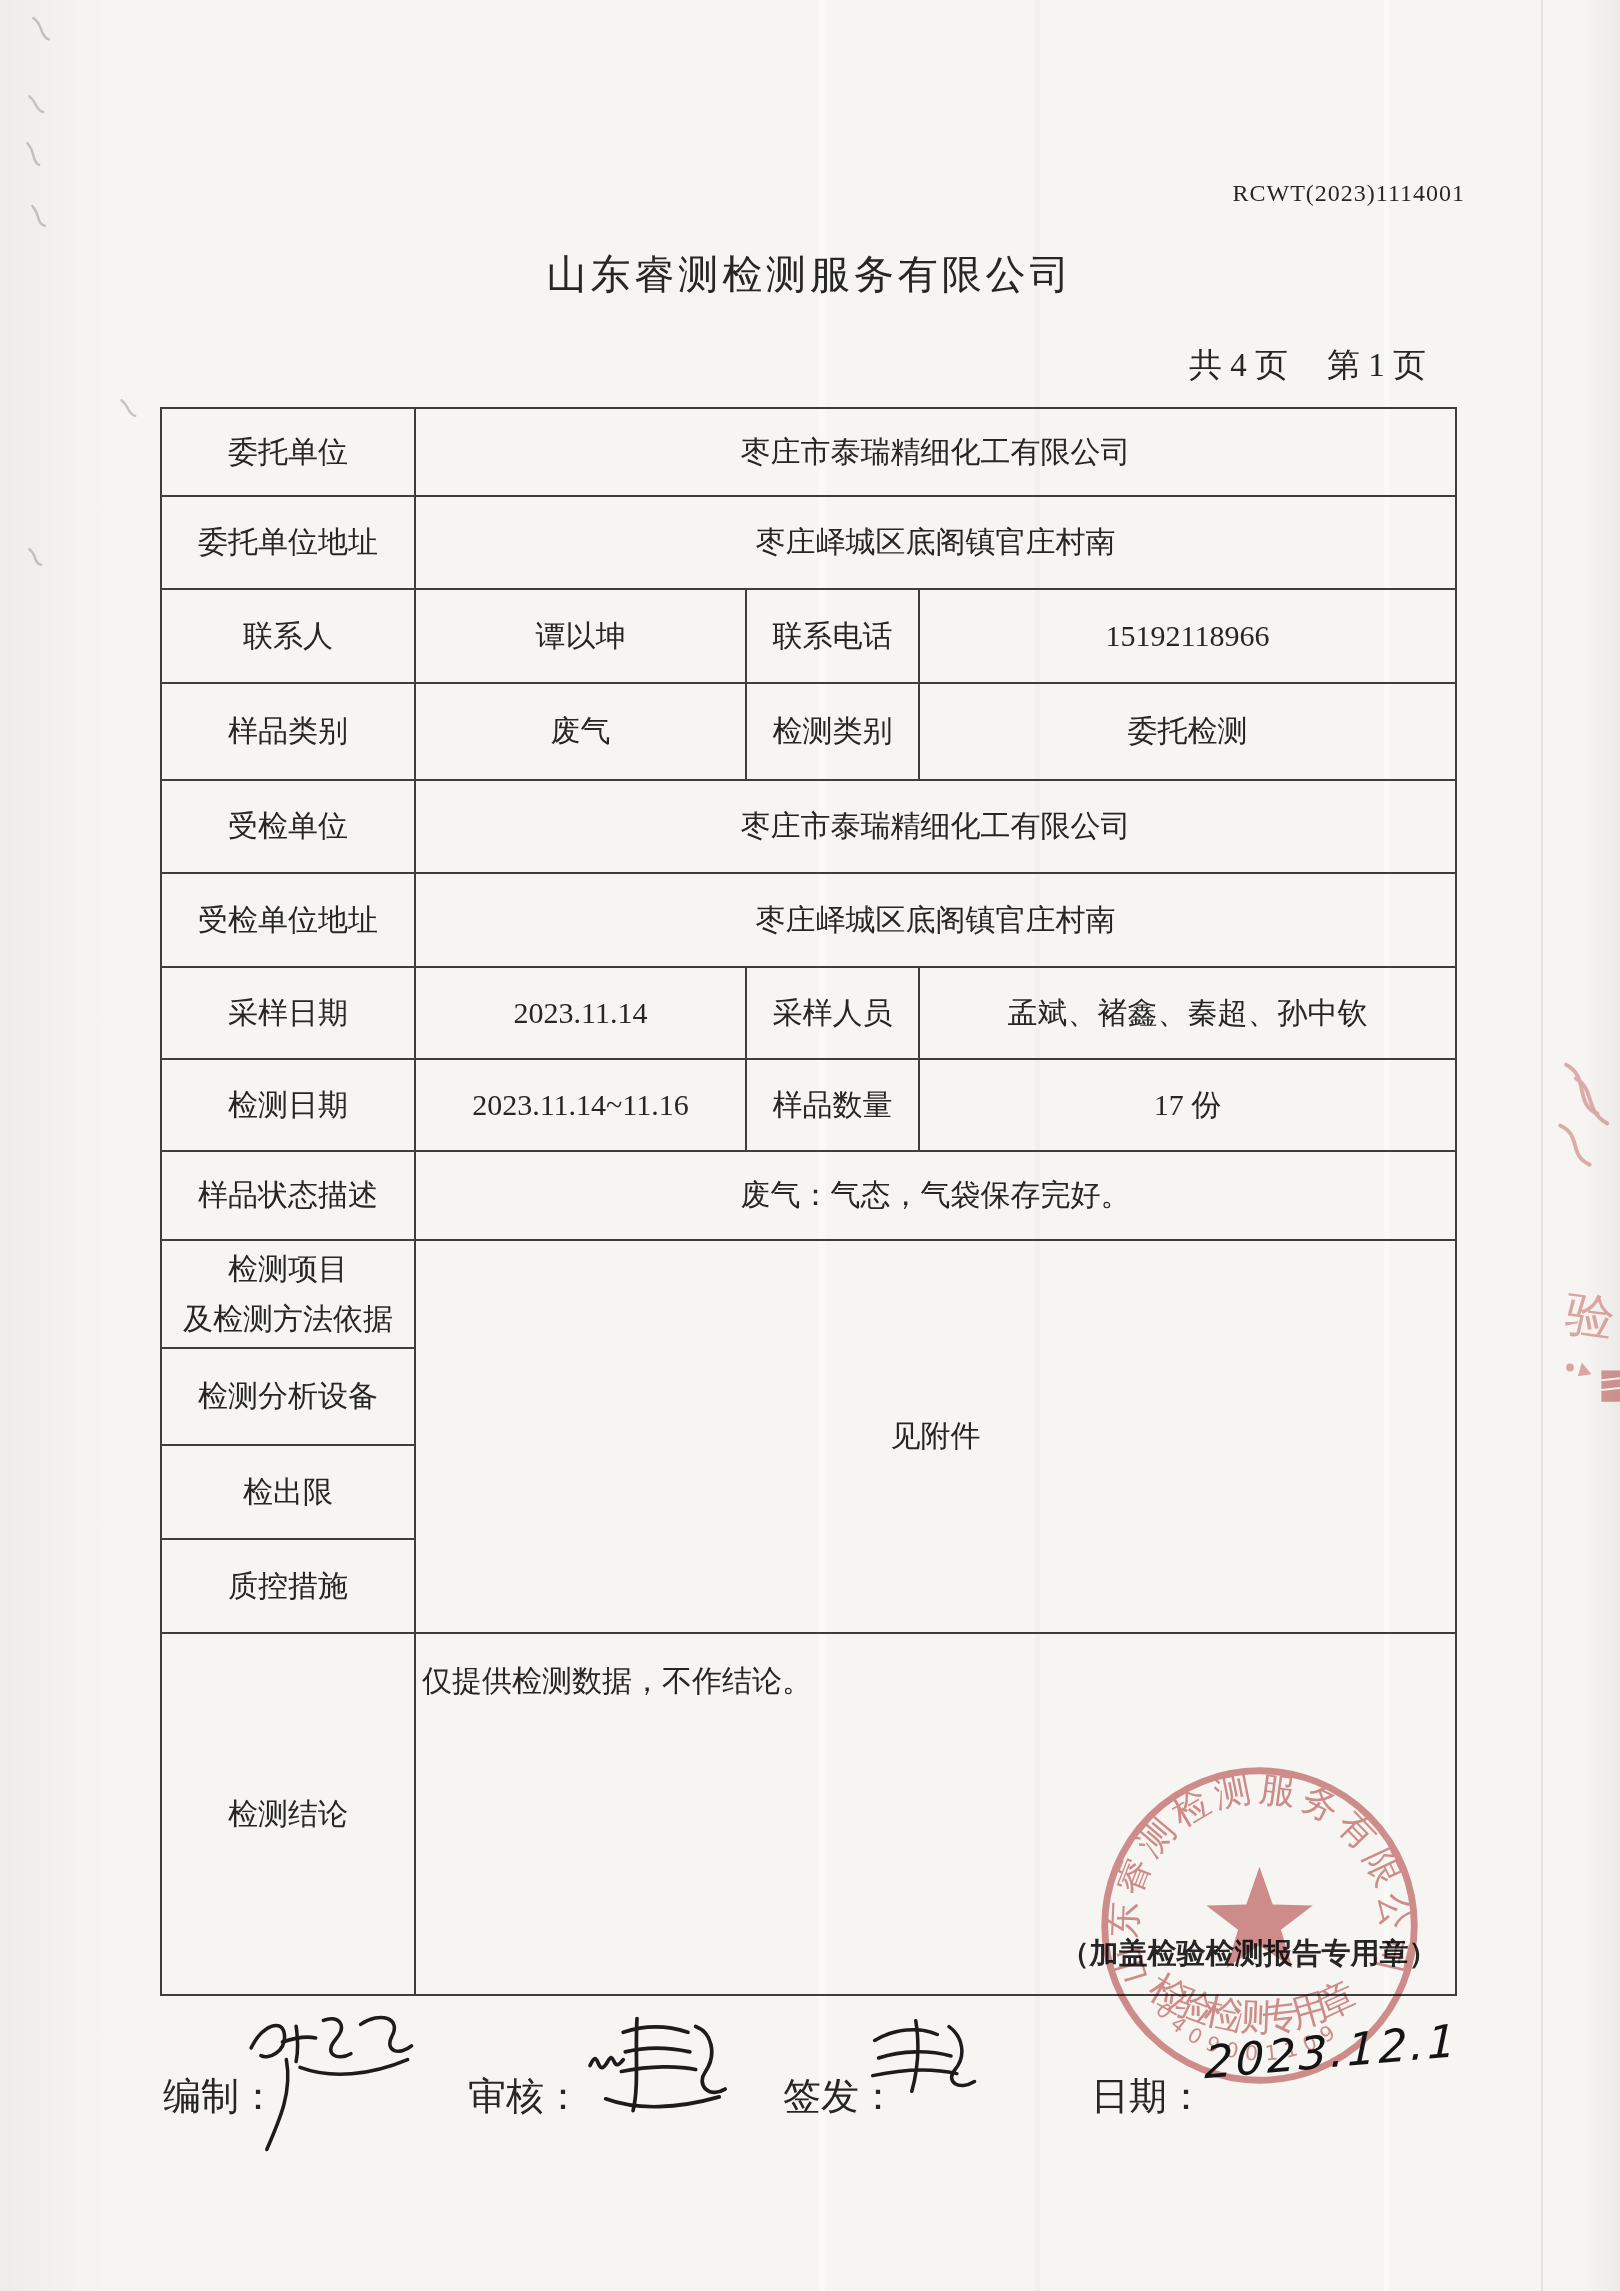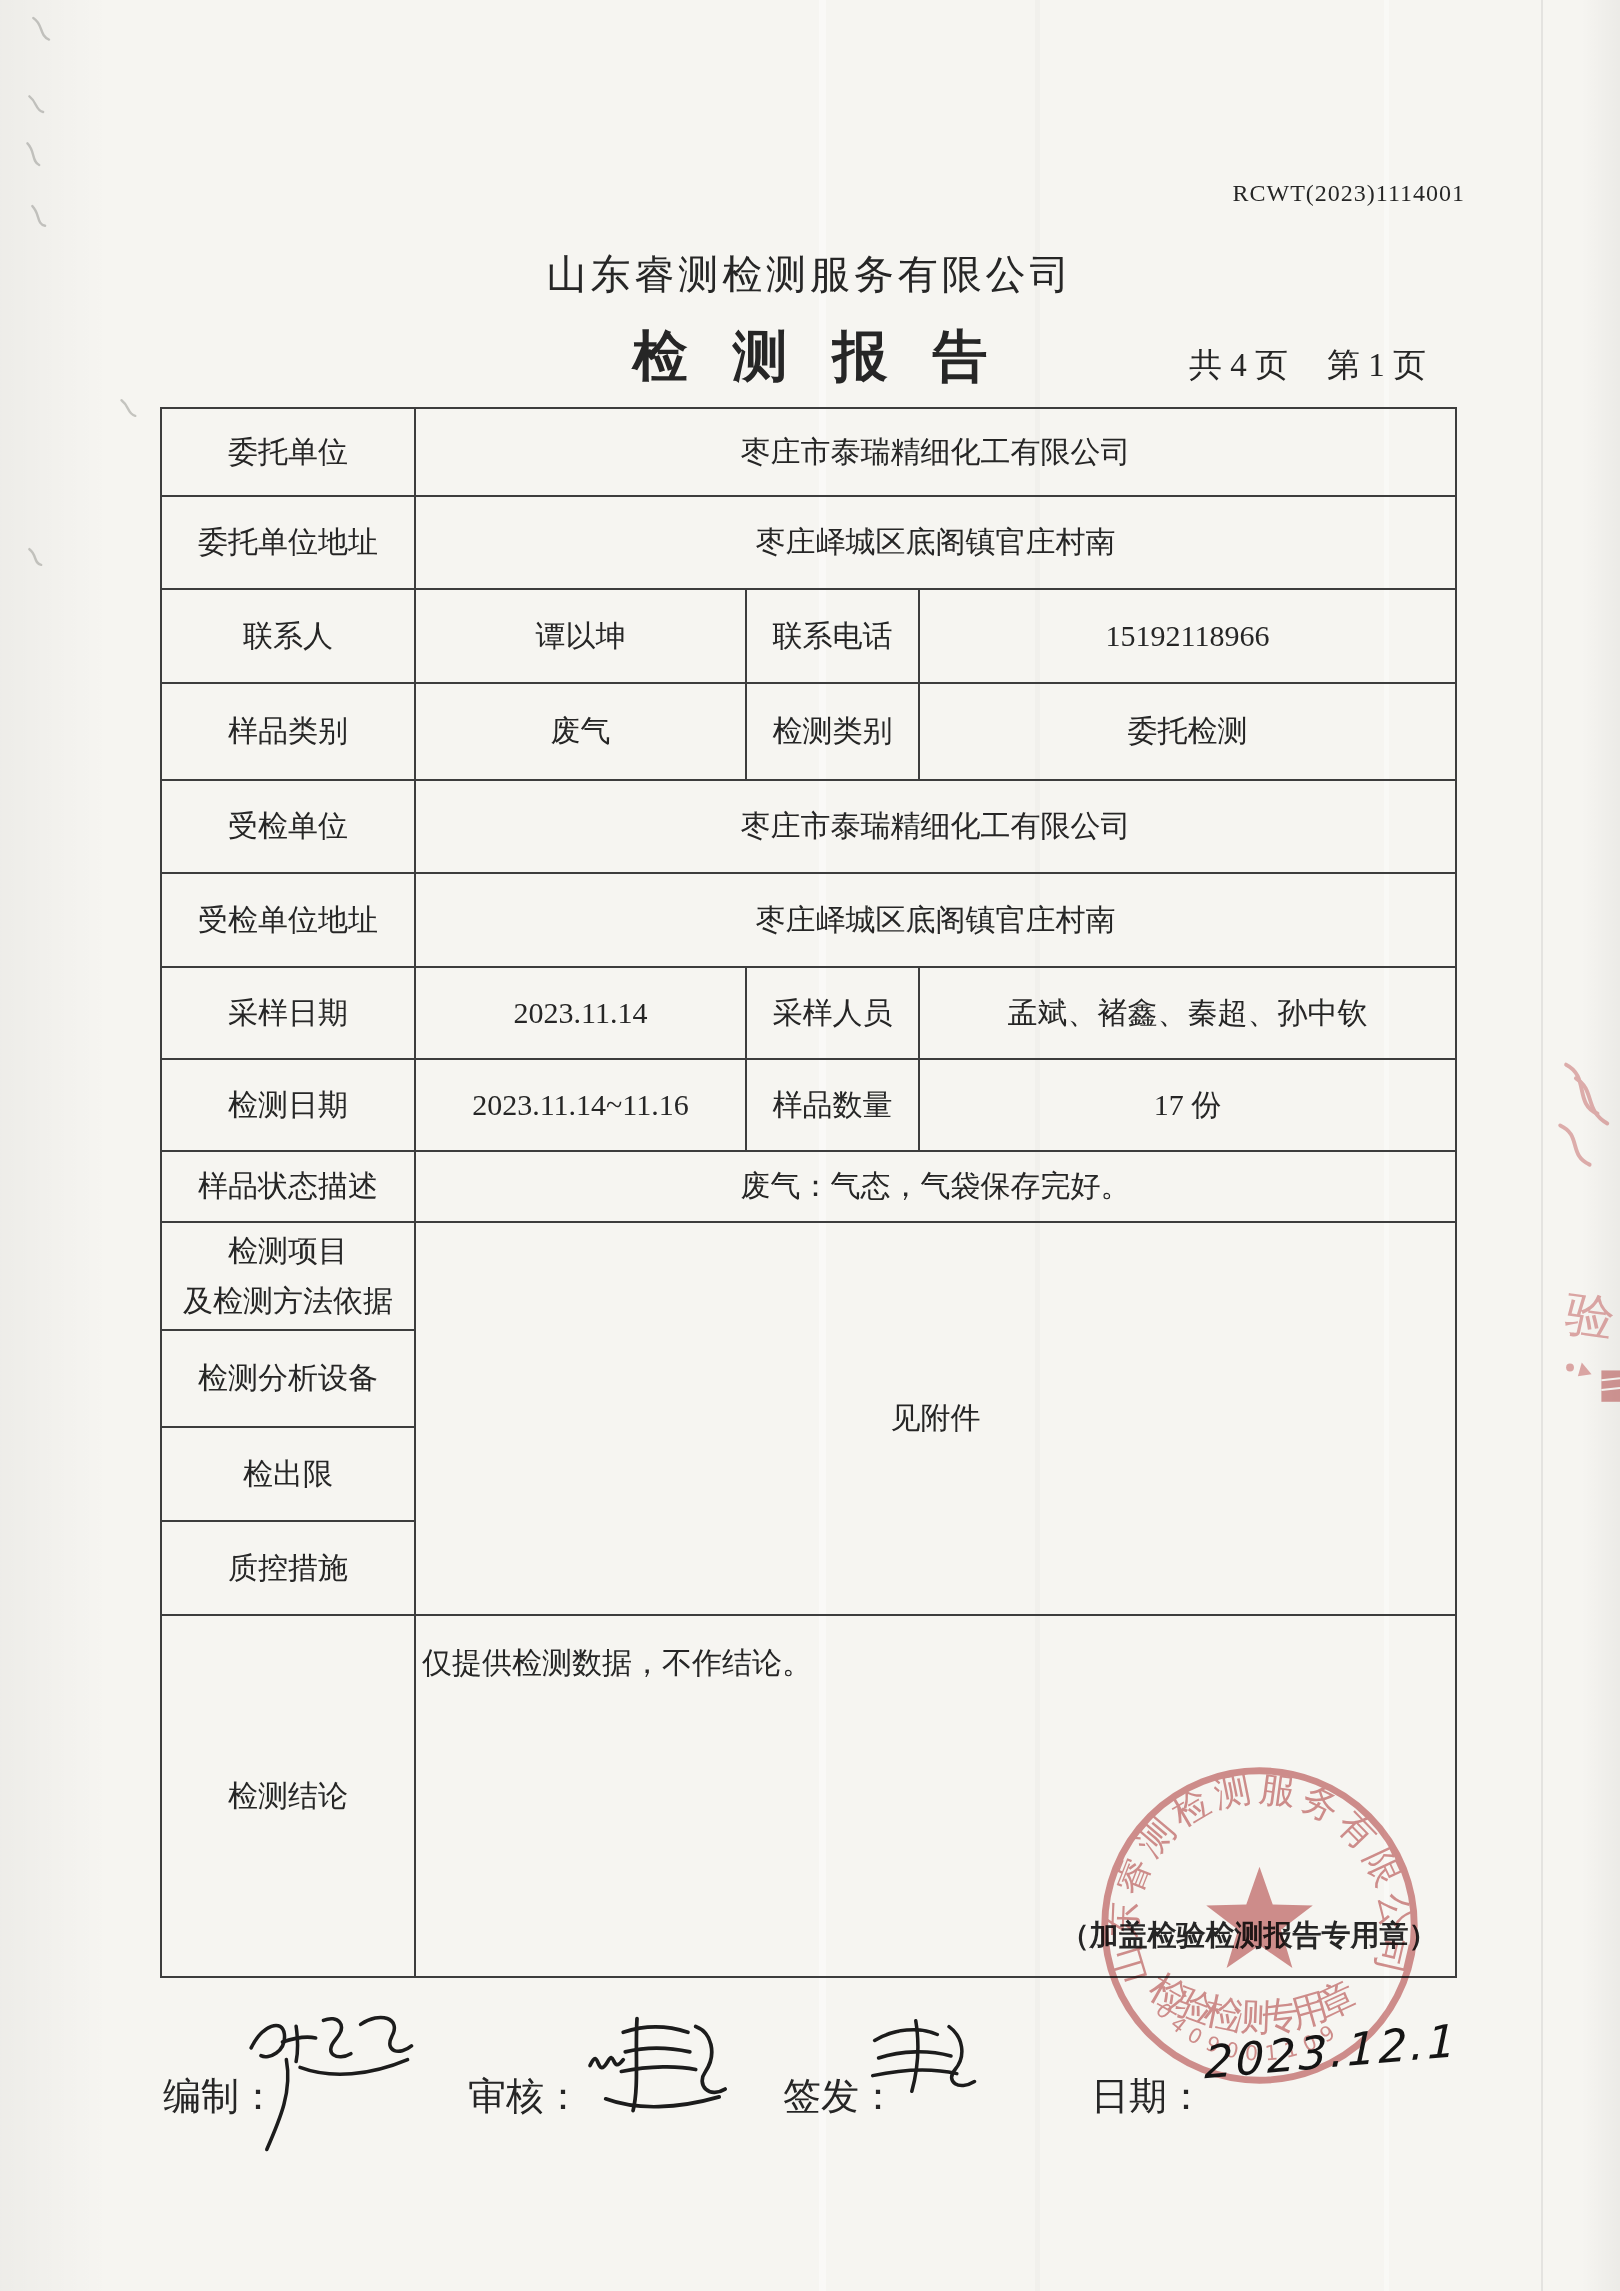--- a/index.html
+++ b/index.html
@@ -38,21 +38,21 @@
     font-size:30px;
   }
   table.report td{
     border:2px solid #3d3d3d;
     text-align:center;vertical-align:middle;
     padding:3px;overflow:hidden;
   }
   col.c1{width:254px;}col.c2{width:331px;}col.c3{width:173px;}col.c4{width:537px;}
   tr.h1{height:88px;} tr.h2{height:93px;} tr.h3{height:94px;} tr.h4{height:97px;}
   tr.h5{height:93px;} tr.h6{height:94px;} tr.h7{height:92px;} tr.h8{height:92px;}
-  tr.h9{height:71px;} tr.h10{height:100px;} tr.h11{height:97px;} tr.h12{height:94px;}
+  tr.h9{height:89px;} tr.h10{height:100px;} tr.h11{height:97px;} tr.h12{height:94px;}
   tr.h13{height:94px;} tr.h14{height:362px;}
   td.two-line div{line-height:50px;}
   td.conclusion{position:relative;vertical-align:top;text-align:left;}
   .conclusion-text{position:absolute;top:27.4px;left:5.9px;font-size:30px;}
   .stamp-note{position:absolute;right:17.6px;bottom:19.6px;font-size:29px;letter-spacing:0px;font-weight:bold;}
 
   .footer{position:absolute;top:2019px;left:0;width:1620px;height:196px;font-size:38px;}
   .f-label{position:absolute;top:19.6px;margin-top:32px;}
   .lbl-prepare{left:163px;} .lbl-review{left:468px;} .lbl-issue{left:783px;} .lbl-date{left:1091px;}
   .sig{position:absolute;pointer-events:none;}
@@ -85,21 +85,20 @@
       <path d="M30,98 C38,104 36,112 44,114"></path>
       <path d="M28,146 C36,154 32,164 40,168"></path>
       <path d="M33,210 C41,218 37,228 46,230"></path>
       <path d="M124,408 C132,414 130,422 138,424"></path>
       <path d="M30,560 C38,566 34,574 42,576"></path>
     </g>
   </svg>
 
   <div class="report-no">RCWT(2023)1114001</div>
   <div class="company-title">山东睿测检测服务有限公司</div>
-  <div class="main-title"><span>检测报告</span></div>
   <div class="page-info">
     <span>共 4 页</span><span class="gap"></span><span>第 1 页</span>
   </div>
 
   <table class="report">
     <colgroup>
         <col class="c1">
         <col class="c2">
         <col class="c3">
         <col class="c4">

